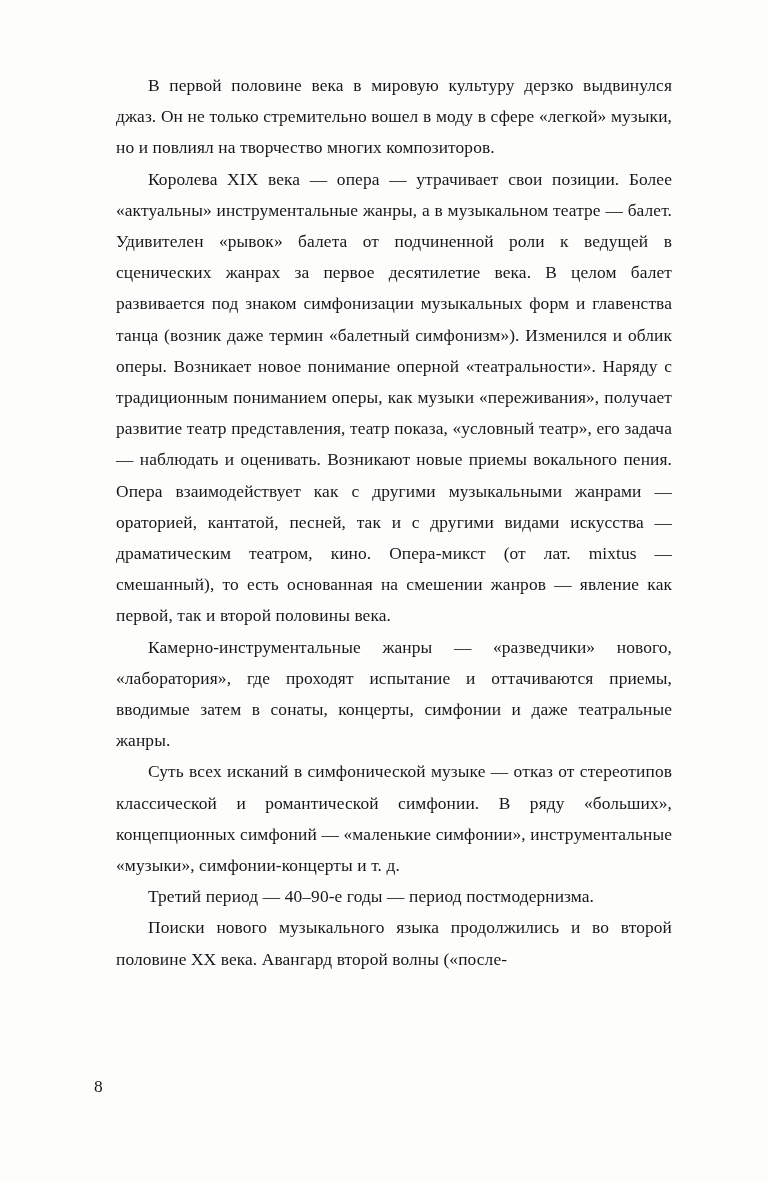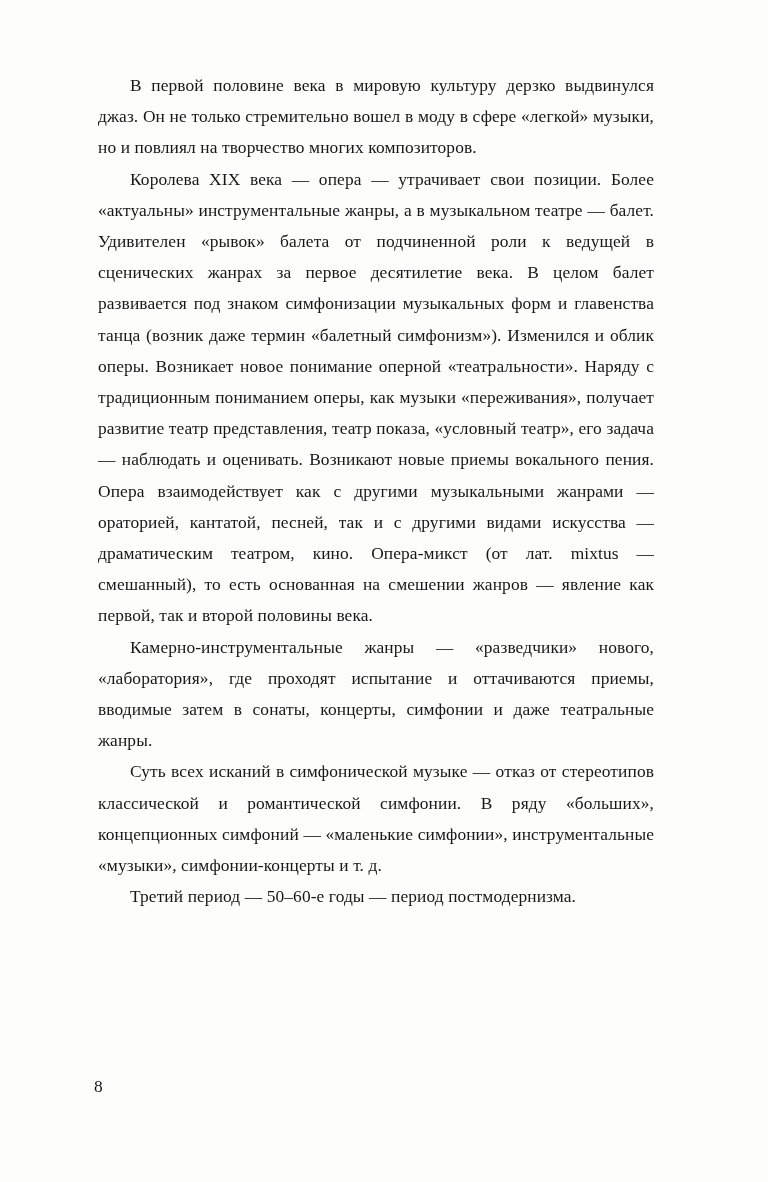--- a/index.html
+++ b/index.html
@@ -18,21 +18,21 @@
   .page {
     position: absolute;
     left: 0;
     top: 0;
     width: 768px;
     height: 1182px;
     background: #fdfdfb;
   }
   .text-column {
     position: absolute;
-    left: 98px;
+    left: 116px;
     top: 70px;
     width: 556px;
   }
   p.para {
     margin: 0;
     font-size: 17.4px;
     line-height: 31.2px;
     text-align: justify;
     text-indent: 32px;
     hyphens: manual;
@@ -62,19 +62,20 @@
 
     <p class="para">В первой половине века в мировую культуру дерзко выдвинулся джаз. Он не только стремительно вошел в моду в сфере «легкой» музыки, но и повлиял на творчество многих композиторов.</p>
 
 
     <p class="para">Королева XIX века — опера — утрачивает свои позиции. Более «актуальны» инструментальные жанры, а в музыкальном театре — балет. Удивителен «рывок» балета от подчиненной роли к ведущей в сценических жанрах за первое десятилетие века. В целом балет развивается под знаком симфонизации музыкальных форм и главенства танца (возник даже термин «балетный симфонизм»). Изменился и облик оперы. Возникает новое понимание оперной «театральности». Наряду с традиционным пониманием оперы, как музыки «переживания», получает развитие театр представления, театр показа, «условный театр», его задача — наблюдать и оценивать. Возникают новые приемы вокального пения. Опера взаимодействует как с другими музыкальными жанрами — ораторией, кантатой, песней, так и с другими видами искусства — драматическим театром, кино. Опера-микст (от лат. mixtus — смешанный), то есть основанная на смешении жанров — явление как первой, так и второй половины века.</p>
 
     <p class="para">Камерно-инструментальные жанры — «разведчики» нового, «лаборатория», где проходят испытание и оттачиваются приемы, вводимые затем в сонаты, концерты, симфонии и даже театральные жанры.</p>
 
     <p class="para">Суть всех исканий в симфонической музыке — отказ от стереотипов классической и романтической симфонии. В ряду «больших», концепционных симфоний — «маленькие симфонии», инструментальные «музыки», симфонии-концерты и т. д.</p>
 
-    <p class="para"><span class="bold">Третий период</span><span> — 50–60-е годы — период постмодернизма.</span></p>
+    <p class="para"><span class="bold">Третий период</span><span> — 40–90-е годы — период постмодернизма.</span></p>
 
+    <p class="para last-line-left">Поиски нового музыкального языка продолжились и во второй половине XX века. Авангард второй волны («после-</p>
 
   </div>
 
   <div class="page-number">8</div>
 </div>
 
 </body></html>

